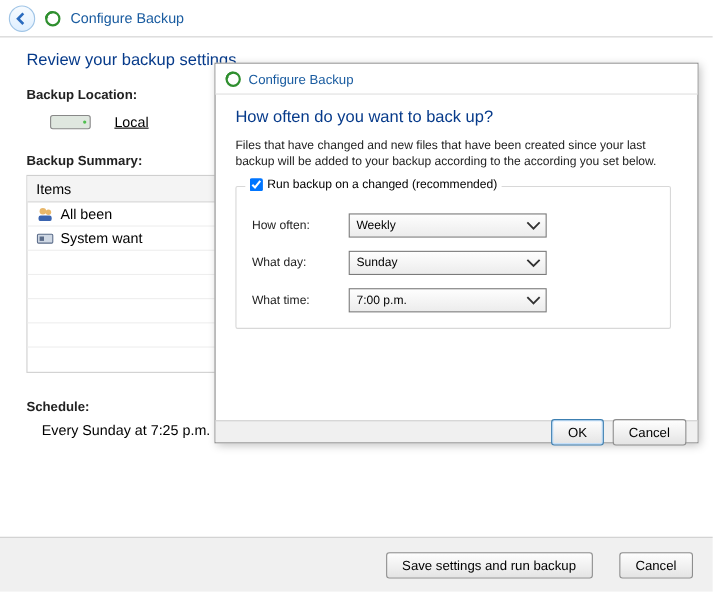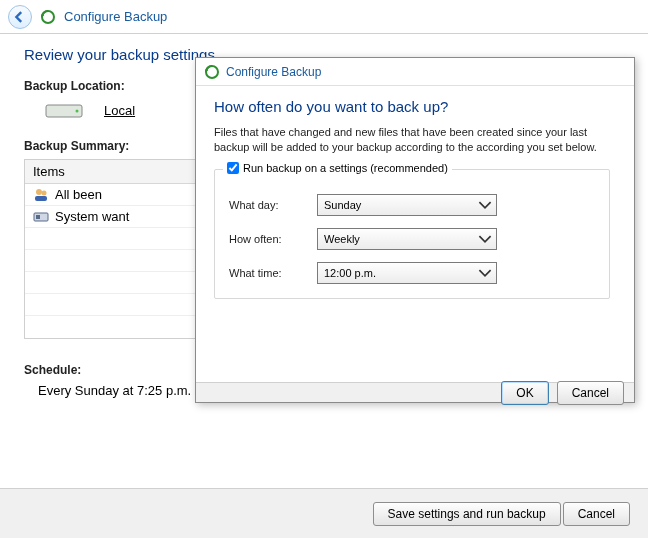--- a/index.html
+++ b/index.html
@@ -23,21 +23,21 @@
     .items-header { background:#f4f4f4; border-bottom:1px solid #d7d7d7; padding:4px 8px; font-size:13px; }
     .items-row { padding:4px 8px; display:flex; align-items:center; gap:6px; font-size:13px; border-bottom:1px solid #eee; height:22px; }
     .items-row:last-of-type { border-bottom:none; }
     .items-row.empty { height:22px; }
     .row-icon { width:16px; height:16px; }
 
     .schedule-block { margin-top:24px; }
     .sched-line { margin:6px 0 0 14px; font-size:13px; display:flex; gap:8px; align-items:center; }
     .link { color:#1a5ca0; text-decoration:underline; cursor:pointer; }
 
-    .base-footer { position:absolute; bottom:0; left:0; right:0; height:50px; background:#f0f0f0; border-top:1px solid #d0d0d0; display:flex; justify-content:flex-end; align-items:center; gap:2px; padding-right:18px; }
+    .base-footer { position:absolute; bottom:0; left:0; right:0; height:50px; background:#f0f0f0; border-top:1px solid #d0d0d0; display:flex; justify-content:flex-end; align-items:center; gap:24px; padding-right:18px; }
 
     .btn { background:linear-gradient(#fefefe,#e4e4e4); border:1px solid #8e8e8e; border-radius:3px; padding:4px 14px; font-size:12px; cursor:pointer; }
     .btn.default { border-color:#3c7fb1; box-shadow:0 0 0 1px #b6dbff inset; }
 
     
     .dialog { position:absolute; top:57px; left:195px; width:440px; height:346px; background:#fff; border:1px solid #8a8a8a; box-shadow:2px 2px 8px rgba(0,0,0,0.25); z-index:5; }
     .dlg-title { height:28px; display:flex; align-items:center; gap:6px; padding:0 8px; background:#fff; border-bottom:1px solid #e0e0e0; }
     .dlg-title-text { color:#1a5ca0; font-size:12px; }
     .dlg-body { padding:12px 24px 0 18px; }
     .dlg-heading { color:#063a8a; font-size:15px; margin-bottom:10px; }
@@ -131,47 +131,47 @@
     </svg>
     <span class="dlg-title-text">Configure Backup</span>
   </div>
   <div class="dlg-body">
     <div class="dlg-heading">How often do you want to back up?</div>
     <div class="dlg-desc">Files that have changed and new files that have been created since your last backup will be added to your backup according to the according you set below.</div>
 
     <div class="fieldset">
       <div class="fieldset-legend">
         <input type="checkbox" class="check" checked="" style="">
-        <span>Run backup on a settings (recommended)</span>
+        <span>Run backup on a changed (recommended)</span>
+      </div>
+
+      <div class="form-row">
+        <span class="form-label">How often:</span>
+        <div class="combo">
+          <span>Weekly</span>
+          <svg class="chev" viewBox="0 0 10 10">
+              <path d="M1 3 L5 7 L9 3" stroke="#333" stroke-width="1.2" fill="none"></path>
+            </svg>
+        </div>
       </div>
 
       <div class="form-row">
         <span class="form-label">What day:</span>
         <div class="combo">
           <span>Sunday</span>
           <svg class="chev" viewBox="0 0 10 10">
               <path d="M1 3 L5 7 L9 3" stroke="#333" stroke-width="1.2" fill="none"></path>
             </svg>
         </div>
       </div>
 
       <div class="form-row">
-        <span class="form-label">How often:</span>
-        <div class="combo">
-          <span>Weekly</span>
-          <svg class="chev" viewBox="0 0 10 10">
-              <path d="M1 3 L5 7 L9 3" stroke="#333" stroke-width="1.2" fill="none"></path>
-            </svg>
-        </div>
-      </div>
-
-      <div class="form-row">
         <span class="form-label">What time:</span>
         <div class="combo">
-          <span>12:00 p.m.</span>
+          <span>7:00 p.m.</span>
           <svg class="chev" viewBox="0 0 10 10">
               <path d="M1 3 L5 7 L9 3" stroke="#333" stroke-width="1.2" fill="none"></path>
             </svg>
         </div>
       </div>
     </div>
   </div>
   <div class="dlg-footer">
     <button class="btn default">OK</button>
     <button class="btn">Cancel</button>

